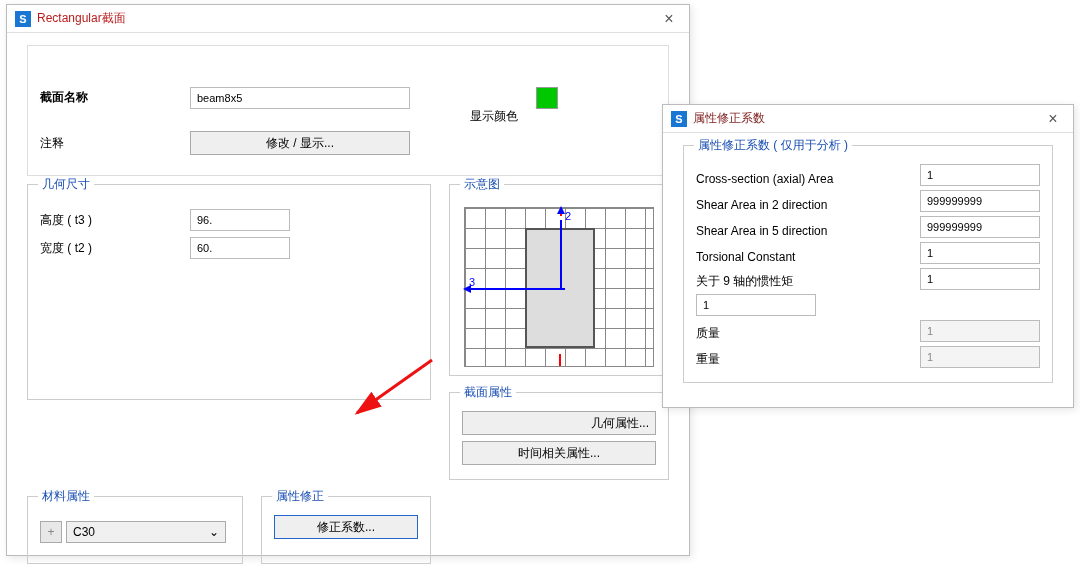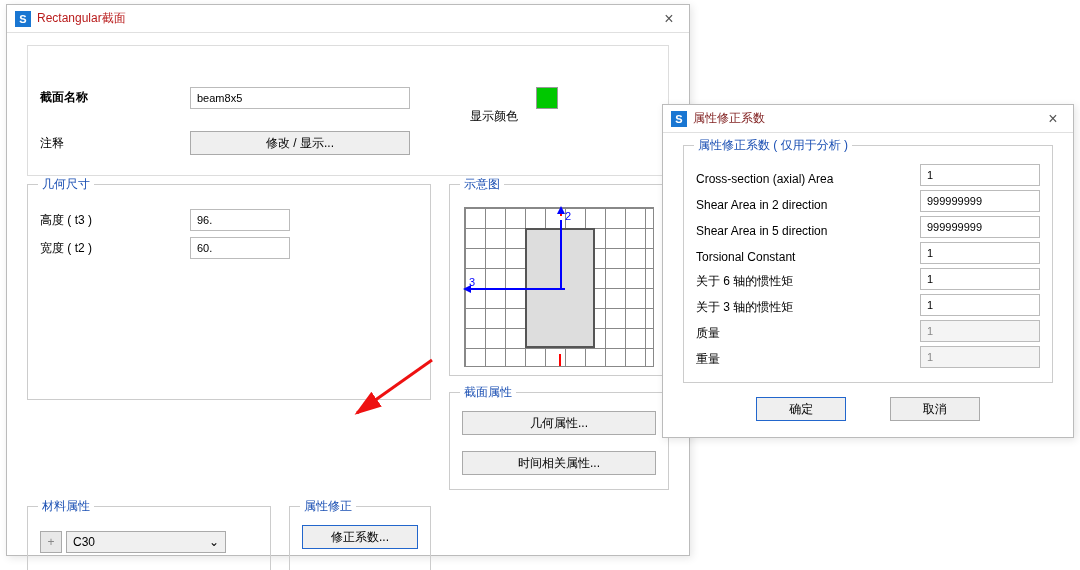--- a/index.html
+++ b/index.html
@@ -185,38 +185,38 @@
             <div class="rect"></div>
             <div class="axis-v"></div>
             <div class="axis-h"></div>
             <div class="lbl2">2</div>
             <div class="lbl3">3</div>
             <div class="redtick"></div>
           </div>
         </div>
         <div class="fieldset">
           <span class="fs-legend">截面属性</span>
-          <button class="btn" style="width:100%; margin-bottom:16px;">几何属性...</button>
+          <button class="btn" style="width:100%; margin-bottom:6px;text-align:right;">几何属性...</button>
           <button class="btn" style="width:100%;">时间相关属性...</button>
         </div>
       </div>
     </div>
 
     <div class="two-col" style="margin-top:8px;">
       <div class="fieldset" style="flex:1;">
         <span class="fs-legend">材料属性</span>
         <div class="row">
           <div class="plus-btn">+</div>
           <div class="combo">
             <span>C30</span>
             <span>⌄</span>
           </div>
         </div>
       </div>
-      <div class="fieldset" style="width:142px;">
+      <div class="fieldset" style="width:170px;">
         <span class="fs-legend">属性修正</span>
         <button class="btn highlighted" style="width:100%;">修正系数...</button>
       </div>
       <div style="width:220px;"></div>
     </div>
 
     <div style="text-align:center; margin-top:12px;">
       <button class="btn" style="width:220px;">混凝土配筋...</button>
     </div>
 
@@ -252,35 +252,30 @@
           </div>
           <div class="mod-field-row">
             <div class="ml">Shear Area in 5 direction</div>
             <input class="text-input" value="999999999" style="">
           </div>
           <div class="mod-field-row">
             <div class="ml">Torsional Constant</div>
             <input class="text-input" value="1" style="">
           </div>
           <div class="mod-field-row">
-            <div class="ml">关于 6 轴的惯性矩</div>
-            <input class="text-input" value="1" style="">
-          </div>
-          <div class="mod-field-row">
-            <div class="ml">关于 3 轴的惯性矩</div>
+            <div class="ml">关于 9 轴的惯性矩</div>
+            <input class="text-input" value="1" style="">
+          </div>
+          <div class="mod-field-row">
             <input class="text-input" value="1" style="">
           </div>
           <div class="mod-field-row">
             <div class="ml">质量</div>
             <input class="text-input" disabled="" value="1" style="">
           </div>
           <div class="mod-field-row">
             <div class="ml">重量</div>
             <input class="text-input" disabled="" value="1" style="">
           </div>
         </div>
     </div>
-    <div style="text-align:center; margin-top:14px;">
-      <button class="btn highlighted" style="width:90px; margin-right:40px;">确定</button>
-      <button class="btn" style="width:90px;">取消</button>
-    </div>
   </div>
 </div>
 
 </body></html>

